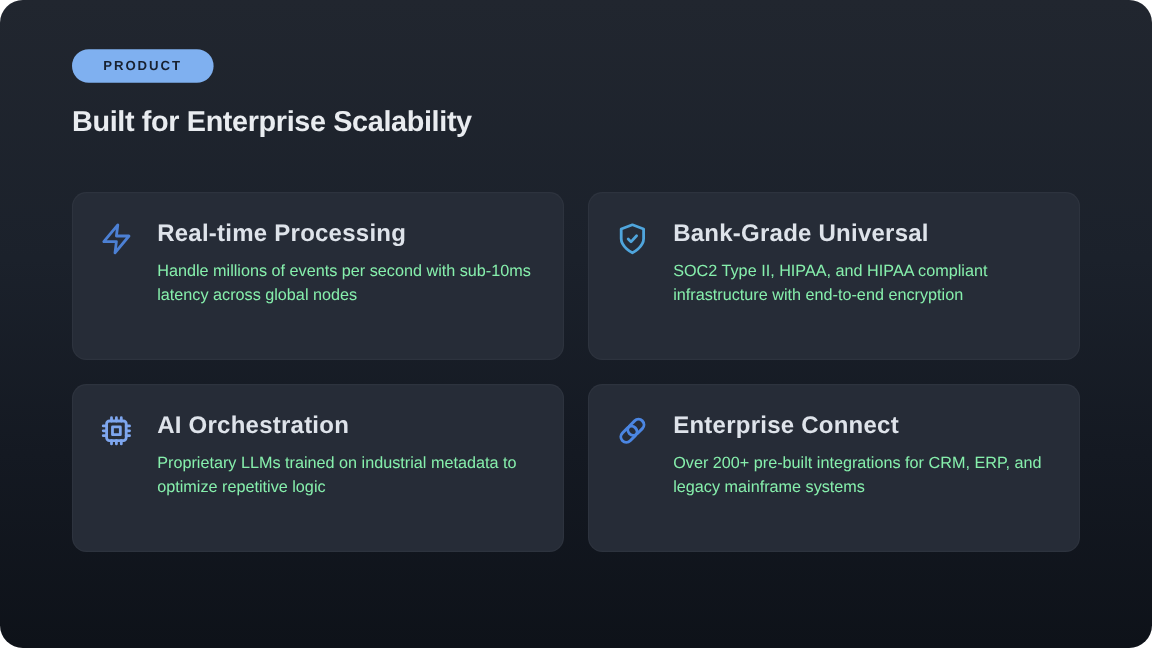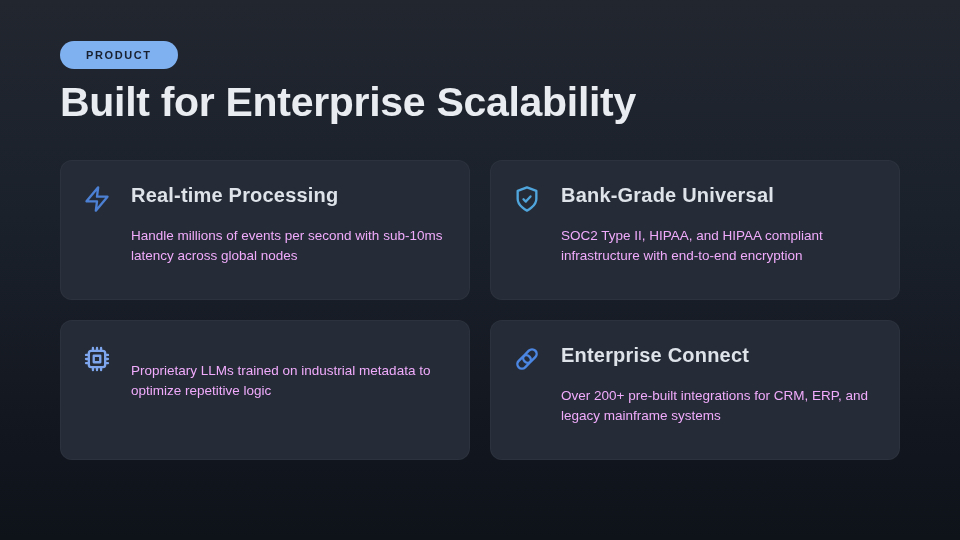--- a/index.html
+++ b/index.html
@@ -4,20 +4,21 @@
 <style>
   * { margin: 0; padding: 0; box-sizing: border-box; }
   html, body { width: 960px; height: 540px; overflow: hidden; }
   body { font-family: "Liberation Sans", "DejaVu Sans", sans-serif; }
 
   .slide {
     position: relative;
     width: 960px;
     height: 540px;
     background: linear-gradient(180deg, #21262f 0%, #1b212b 40%, #141922 70%, #0e1219 100%);
+    border-radius: 19px;
   }
 
   .badge {
     position: absolute;
     left: 60px;
     top: 41px;
     height: 28px;
     display: inline-flex;
     align-items: center;
     padding: 0 26px;
@@ -26,21 +27,21 @@
     color: #182130;
     font-size: 11px;
     font-weight: bold;
     letter-spacing: 1.6px;
   }
 
   .title {
     position: absolute;
     left: 60px;
     top: 80px;
-    font-size: 41px;
+    font-size: 24px;
     line-height: 44px;
     font-weight: bold;
     letter-spacing: -0.3px;
     color: #e9ecf0;
   }
 
   .cards {
     position: absolute;
     left: 60px;
     top: 160px;
@@ -71,25 +72,25 @@
 
   .card-title {
     font-size: 20px;
     font-weight: bold;
     letter-spacing: 0.2px;
     color: #dee3ea;
     margin-top: 2px;
   }
 
   .card-desc {
-    margin-top: 19px;
+    margin-top: 9px;
     max-width: 320px;
     font-size: 13.5px;
     line-height: 20px;
-    color: #f0abfc;
+    color: #86efac;
   }
 </style>
 </head>
 <body>
 
 <div class="slide">
 
   <div class="badge">
     <span>PRODUCT</span>
   </div>
@@ -125,20 +126,21 @@
 
     <div class="card">
       <span class="card-icon" style="color: rgb(126, 166, 238);">
         <svg viewBox="0 0 24 24" fill="none" stroke="currentColor" stroke-width="2" stroke-linecap="round" stroke-linejoin="round">
           <rect x="5" y="5" width="14" height="14" rx="2"></rect>
           <rect x="9.2" y="9.2" width="5.6" height="5.6"></rect>
           <path d="M8.5 2.6v2.4M12 2.6v2.4M15.5 2.6v2.4M8.5 19v2.4M12 19v2.4M15.5 19v2.4M2.6 8.5H5M2.6 12H5M2.6 15.5H5M19 8.5h2.4M19 12h2.4M19 15.5h2.4"></path>
         </svg>
       </span>
       <div class="card-body">
+        <div class="card-title">AI Orchestration</div>
         <div class="card-desc">Proprietary LLMs trained on industrial metadata to optimize repetitive logic</div>
       </div>
     </div>
 
     <div class="card">
       <span class="card-icon" style="color: rgb(75, 134, 226);">
         <svg viewBox="0 0 24 24" fill="none" stroke="currentColor" stroke-width="2.1" stroke-linecap="round" stroke-linejoin="round">
           <rect x="8" y="5.6" width="13" height="7.8" rx="3.9" transform="rotate(-45 14.5 9.5)"></rect>
           <rect x="3" y="10.6" width="13" height="7.8" rx="3.9" transform="rotate(-45 9.5 14.5)"></rect>
         </svg>

